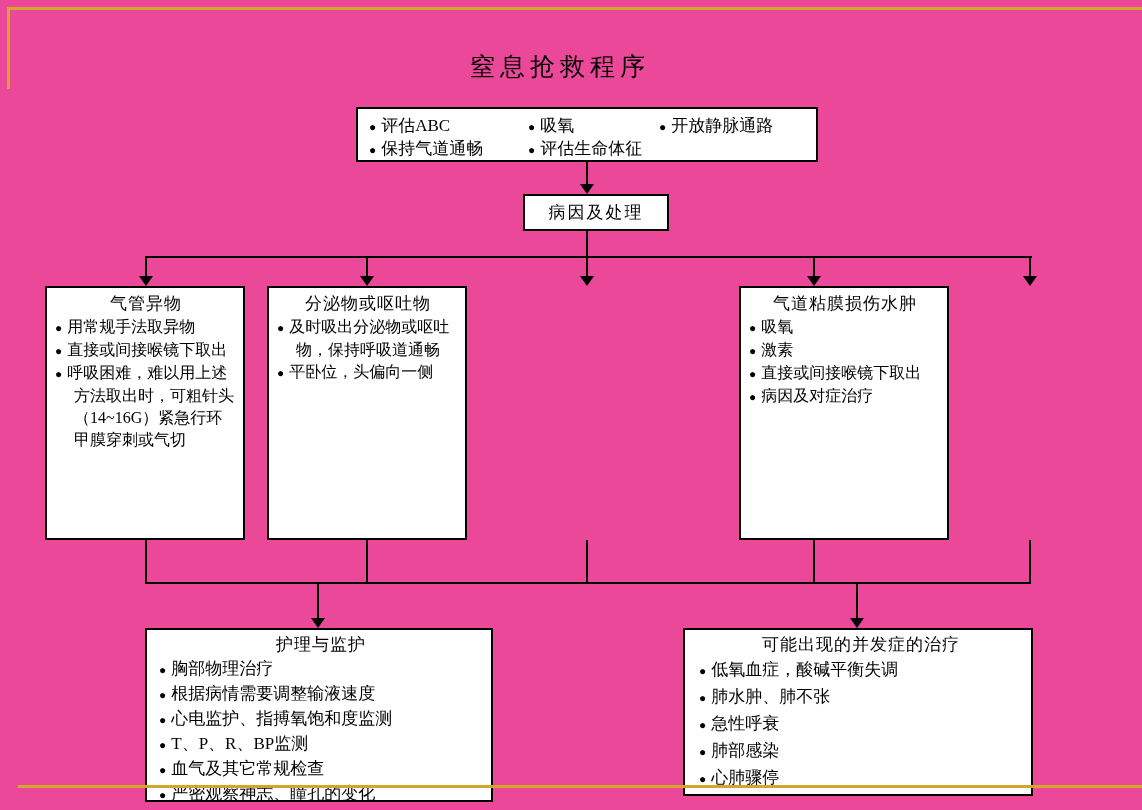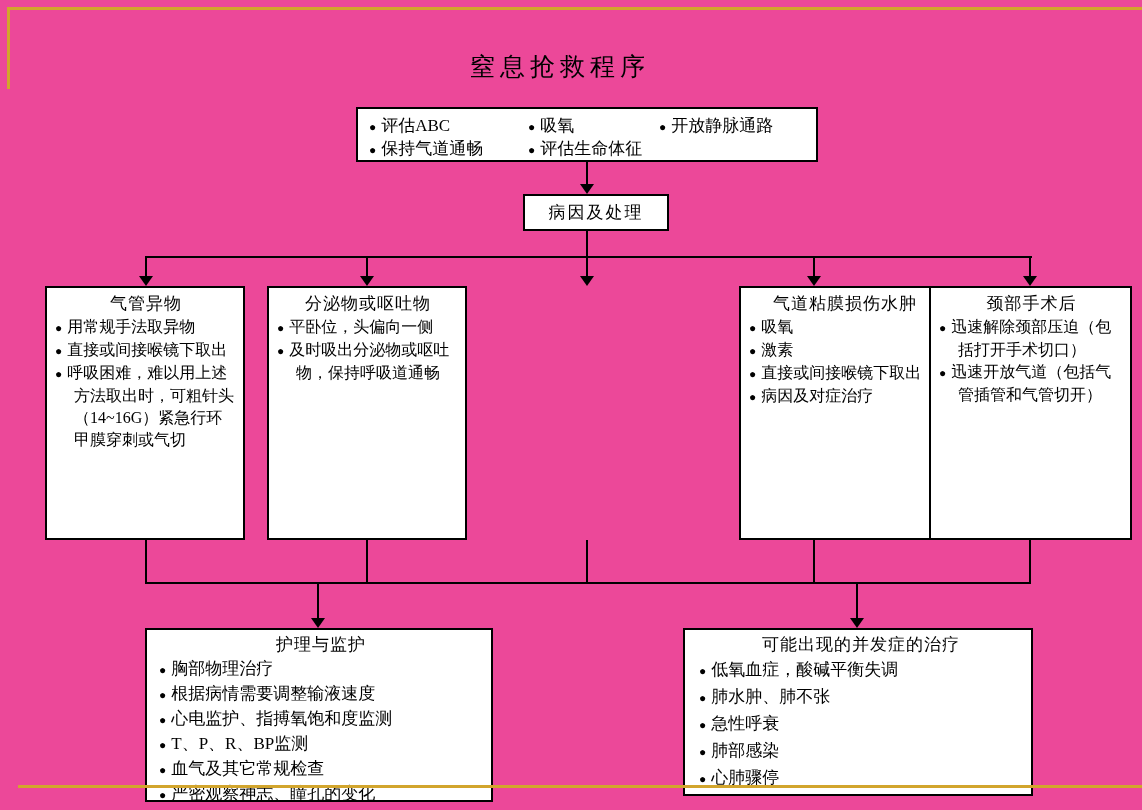--- a/index.html
+++ b/index.html
@@ -91,38 +91,33 @@
 
   <div class="box branch b1">
     <div class="bt">气管异物</div>
     <div class="bi">用常规手法取异物</div>
     <div class="bi">直接或间接喉镜下取出</div>
     <div class="bi">呼吸困难，难以用上述方法取出时，可粗针头（14~16G）紧急行环甲膜穿刺或气切</div>
   </div>
 
   <div class="box branch b2">
     <div class="bt">分泌物或呕吐物</div>
+    <div class="bi">及时吸出分泌物或呕吐物，保持呼吸道通畅</div>
     <div class="bi">平卧位，头偏向一侧</div>
-    <div class="bi">及时吸出分泌物或呕吐物，保持呼吸道通畅</div>
   </div>
 
 
   <div class="box branch b4">
     <div class="bt">气道粘膜损伤水肿</div>
     <div class="bi">吸氧</div>
     <div class="bi">激素</div>
     <div class="bi">直接或间接喉镜下取出</div>
     <div class="bi">病因及对症治疗</div>
   </div>
 
-  <div class="box branch b5">
-    <div class="bt">颈部手术后</div>
-    <div class="bi">迅速解除颈部压迫（包括打开手术切口）</div>
-    <div class="bi">迅速开放气道（包括气管插管和气管切开）</div>
-  </div>
 
   <div class="vl" style="left:145px;top:540px;height:44px;"></div>
   <div class="vl" style="left:366px;top:540px;height:44px;"></div>
   <div class="vl" style="left:586px;top:540px;height:44px;"></div>
   <div class="vl" style="left:813px;top:540px;height:44px;"></div>
   <div class="vl" style="left:1029px;top:540px;height:44px;"></div>
   <div class="hl" style="left:145px;top:582px;width:886px;"></div>
 
   <div class="vl" style="left:317px;top:584px;height:35px;"></div>
   <div class="ah" style="left:311px;top:618px;"></div>

